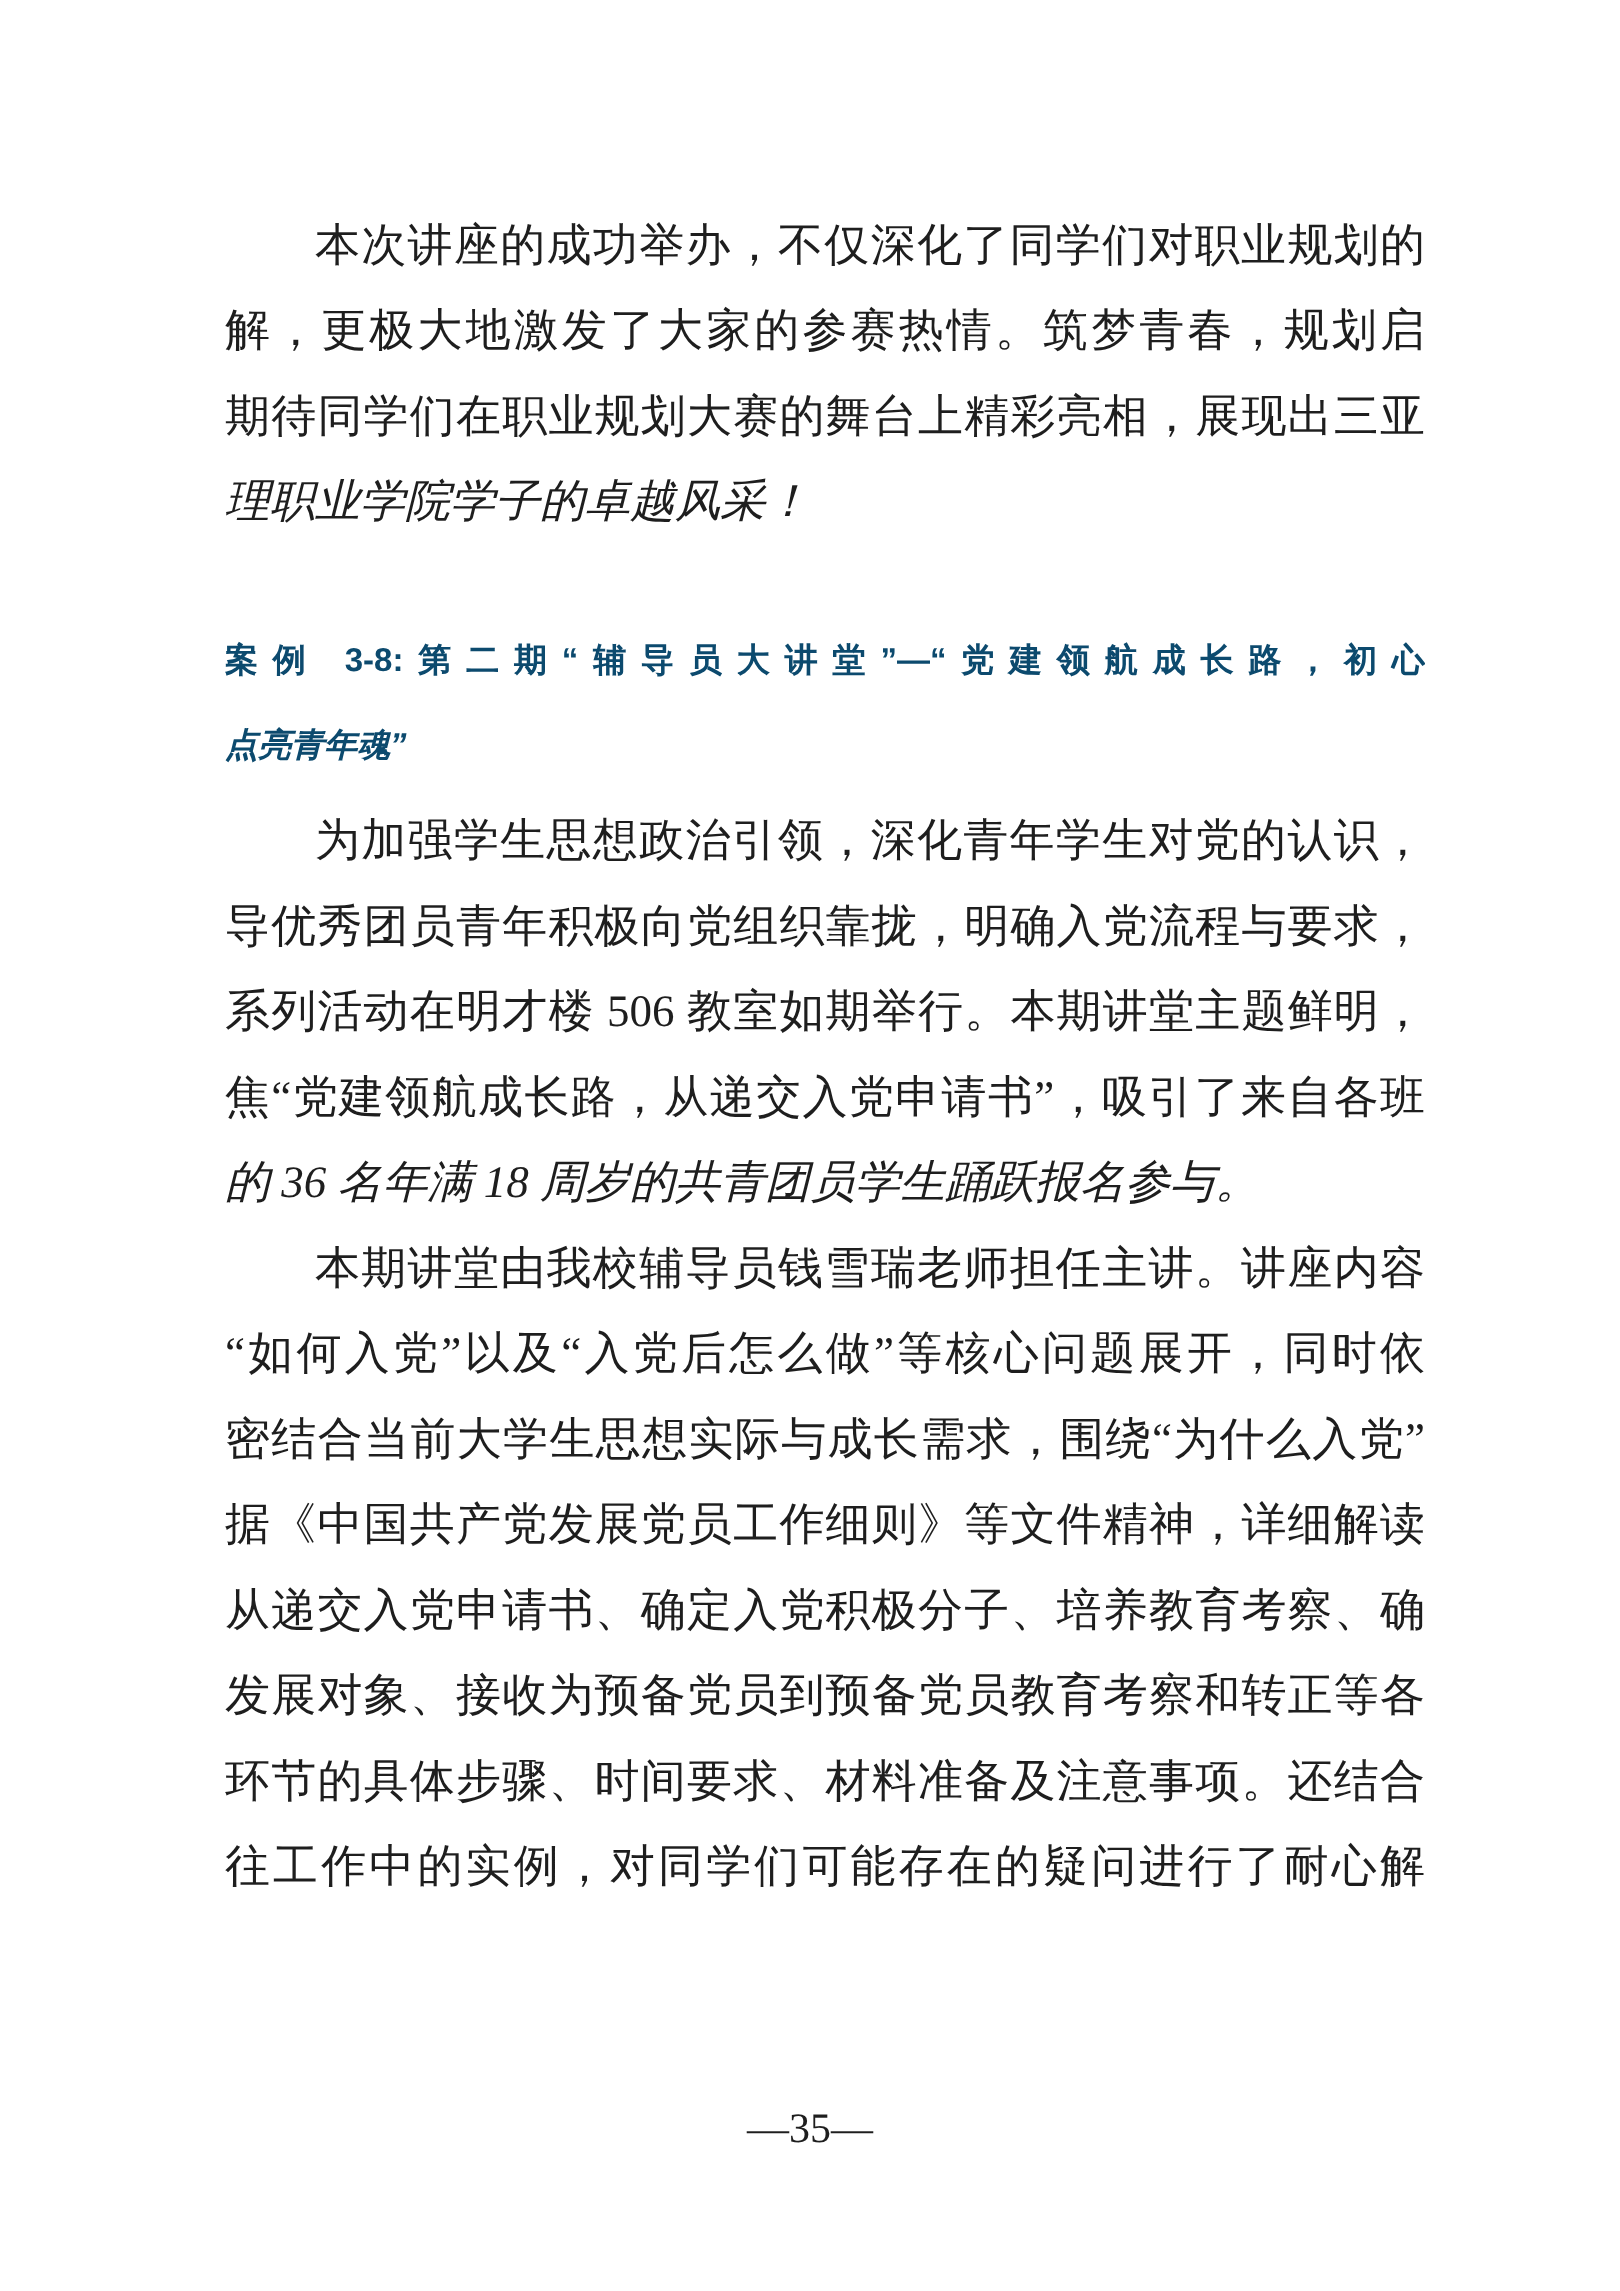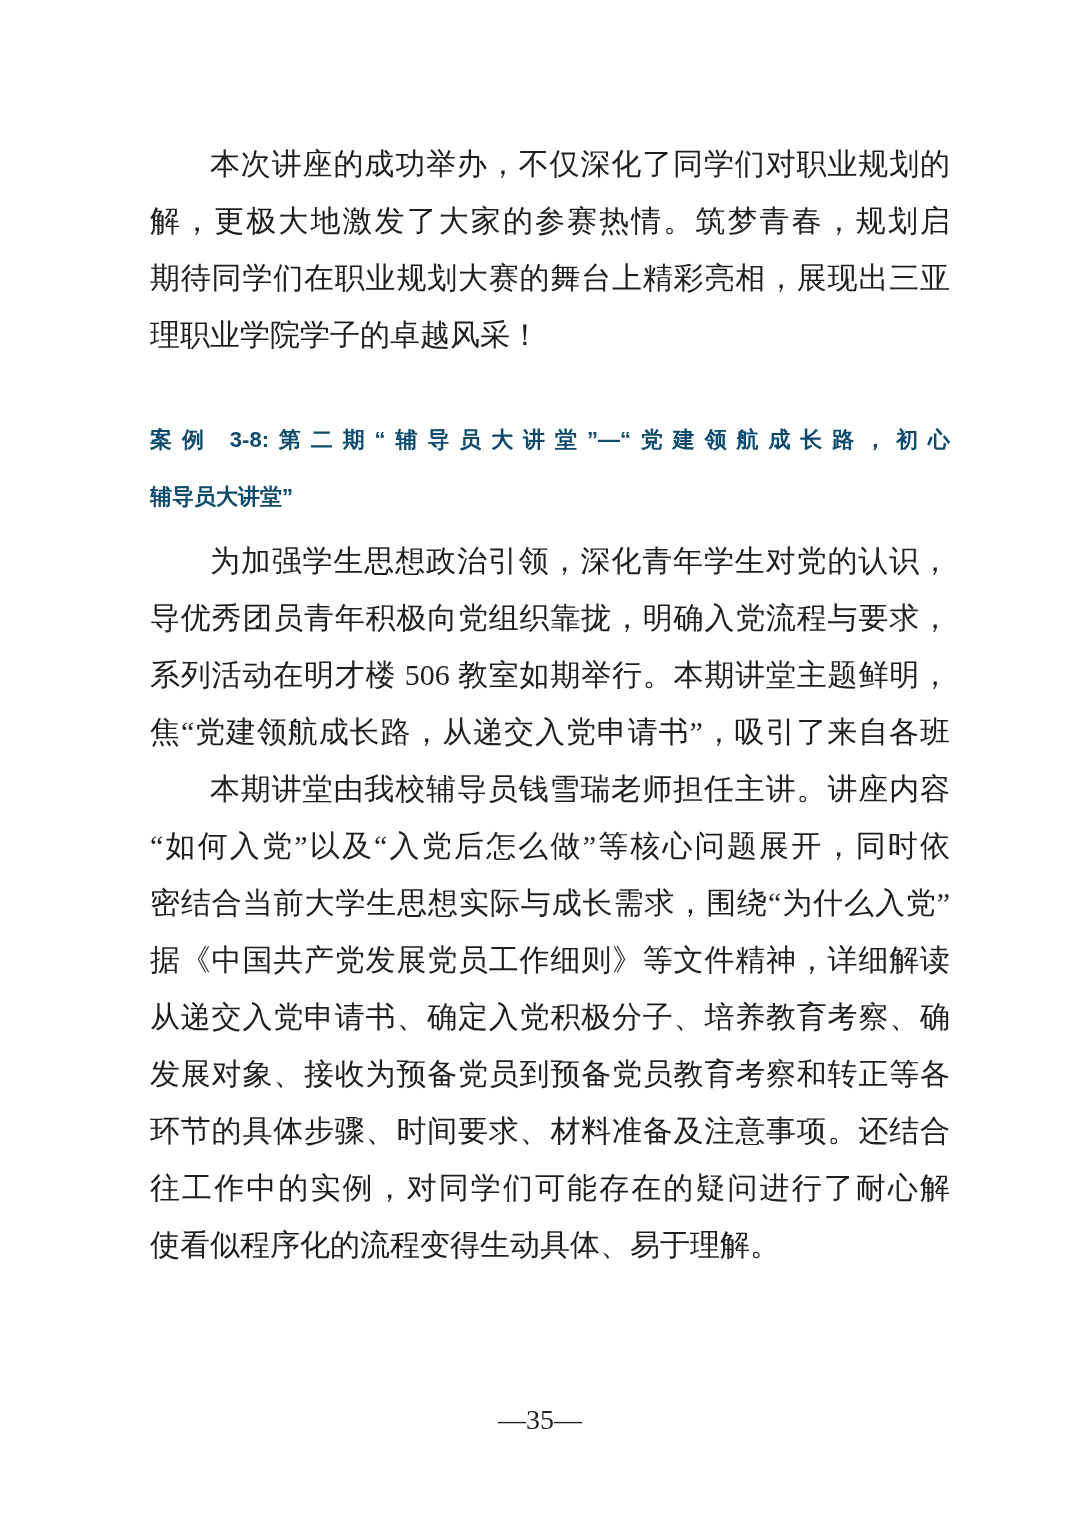--- a/index.html
+++ b/index.html
@@ -35,20 +35,21 @@
     overflow: hidden;
     text-align: justify;
     text-align-last: justify;
     letter-spacing: 0;
   }
   .line.indent {
     text-indent: 2em;
   }
   .line.last {
     text-align-last: left;
+    font-style: italic;
   }
   .heading {
     margin: 48px 0 7px 0;
     padding: 0;
   }
   .heading .line {
     font-family: "Liberation Sans", "DejaVu Sans", sans-serif;
     font-weight: bold;
     font-size: 22px;
     color: #0c4a6e;
@@ -75,40 +76,40 @@
 
     <p class="para">
       <span class="line indent">本次讲座的成功举办，不仅深化了同学们对职业规划的理</span>
       <span class="line">解，更极大地激发了大家的参赛热情。筑梦青春，规划启航，</span>
       <span class="line">期待同学们在职业规划大赛的舞台上精彩亮相，展现出三亚护</span>
       <span class="line last">理职业学院学子的卓越风采！</span>
     </p>
 
     <h2 class="heading">
       <span class="line">案例 3-8:第二期“辅导员大讲堂”—“党建领航成长路，初心</span>
-      <span class="line last">辅导员大讲堂”</span>
+      <span class="line last">点亮青年魂”</span>
     </h2>
 
     <p class="para">
       <span class="line indent">为加强学生思想政治引领，深化青年学生对党的认识，引</span>
       <span class="line">导优秀团员青年积极向党组织靠拢，明确入党流程与要求，2025</span>
       <span class="line">系列活动在明才楼 506 教室如期举行。本期讲堂主题鲜明，聚</span>
       <span class="line">焦“党建领航成长路，从递交入党申请书”，吸引了来自各班级</span>
+      <span class="line last">的 36 名年满 18 周岁的共青团员学生踊跃报名参与。</span>
     </p>
 
     <p class="para">
       <span class="line indent">本期讲堂由我校辅导员钱雪瑞老师担任主讲。讲座内容紧</span>
       <span class="line">“如何入党”以及“入党后怎么做”等核心问题展开，同时依</span>
       <span class="line">密结合当前大学生思想实际与成长需求，围绕“为什么入党”</span>
       <span class="line">据《中国共产党发展党员工作细则》等文件精神，详细解读了</span>
       <span class="line">从递交入党申请书、确定入党积极分子、培养教育考察、确定</span>
       <span class="line">发展对象、接收为预备党员到预备党员教育考察和转正等各个</span>
       <span class="line">环节的具体步骤、时间要求、材料准备及注意事项。还结合以</span>
       <span class="line">往工作中的实例，对同学们可能存在的疑问进行了耐心解答，</span>
-      <span class="line last">使看似程序化的流程变得生动具体、易于理解。</span>
     </p>
 
   </main>
 
   <footer class="footer">
     <span class="page-number">—35—</span>
   </footer>
 </div>
 
 </body></html>

